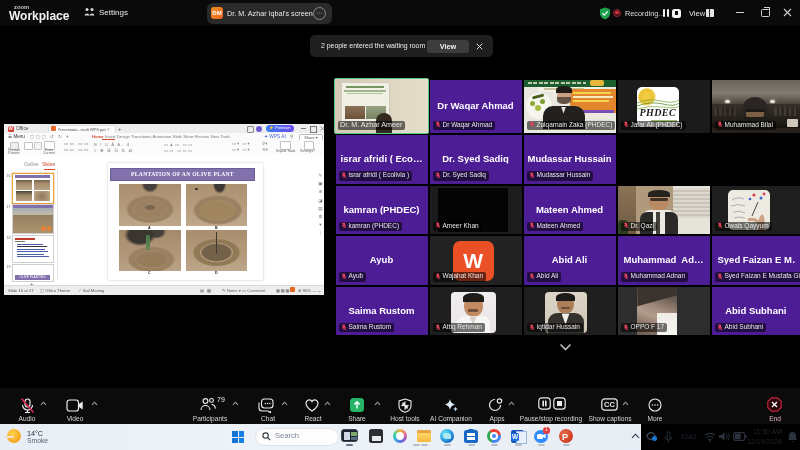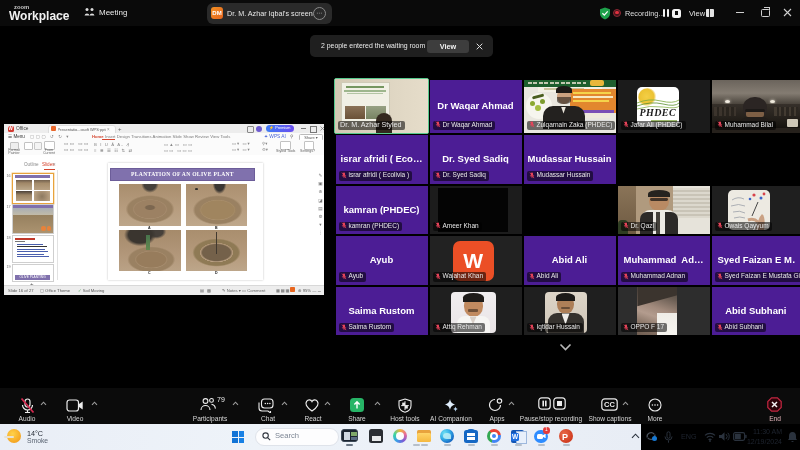--- a/index.html
+++ b/index.html
@@ -61,21 +61,21 @@
   <div class="abs" id="topbar">
     <div class="abs" style="left:14px;top:3.5px;color:#c9c9c9;font-size:5.8px;font-weight:bold;">zoom</div>
     <div class="abs" style="left:9px;top:9px;color:#f2f2f2;font-size:12px;font-weight:bold;">Workplace</div>
     <div class="abs" style="left:60px;top:9px;color:#bbb;font-size:7px;">⌄</div>
     <svg class="abs" style="left:84px;top:7px;" width="11" height="11" viewBox="0 0 11 11">
       <circle cx="3" cy="2.6" r="1.5" fill="#ddd"></circle>
         <circle cx="8" cy="2.6" r="1.5" fill="#ddd"></circle>
       <path d="M0.5 8.5 a2.6 2.6 0 0 1 5 0 z" fill="#ddd"></path>
         <path d="M5.5 8.5 a2.6 2.6 0 0 1 5 0 z" fill="#ddd"></path>
     </svg>
-    <div class="abs" style="left:99px;top:7.5px;color:#e8e8e8;font-size:8px;">Meeting</div>
+    <div class="abs" style="left:99px;top:7.5px;color:#e8e8e8;font-size:8px;">Settings</div>
 
     <div class="abs" style="left:207px;top:3px;width:125px;height:21px;background:#2a2a2a;border-radius:6px;"></div>
     <div class="abs" style="left:211px;top:7px;width:12px;height:12px;border-radius:3px;background:linear-gradient(135deg,#f59123,#e4641e);color:#fff;font-size:6px;font-weight:bold;text-align:center;line-height:12px;">DM</div>
     <div class="abs" style="left:227px;top:9px;color:#e9e9e9;font-size:7.2px;">Dr. M. Azhar Iqbal's screen</div>
     <div class="abs" style="left:313px;top:7px;width:11px;height:11px;border:1px solid #8a8a8a;border-radius:50%;color:#ccc;font-size:6px;line-height:10px;text-align:center;letter-spacing:0.5px;">⋯</div>
 
     <svg class="abs" style="left:599px;top:7px;" width="12" height="13" viewBox="0 0 12 13">
       <path d="M6 0.5 L11 2.2 V6.5 C11 9.6 8.9 11.6 6 12.5 C3.1 11.6 1 9.6 1 6.5 V2.2 Z" fill="#1ea14b"></path>
       <path d="M3.4 6.2 L5.3 8.1 L8.7 4.4" stroke="#fff" stroke-width="1.3" fill="none"></path>
     </svg>
@@ -230,21 +230,21 @@
     <div class="abs" style="left:0;top:0;width:100%;height:100%;background:linear-gradient(90deg,#d3c9b4 0%,#ded5c2 55%,#e6ddca 100%);"></div>
     <div class="abs" style="left:6px;top:2.5px;width:47px;height:38px;background:#f1f0e5;border:0.5px solid #cfcbb8;">
       <div class="abs" style="left:4px;top:3px;width:38px;height:2.2px;background:#56803f;opacity:0.8;"></div>
       <div class="abs" style="left:2px;top:7.5px;width:42px;height:1.6px;background:#7a9c68;opacity:0.7;"></div>
       <div class="abs" style="left:5px;top:10.5px;width:36px;height:1.4px;background:#8aa878;opacity:0.6;"></div>
       <div class="abs" style="left:2.5px;top:23px;width:20px;height:13px;background:linear-gradient(180deg,#8a7257,#6b5138);"></div>
       <div class="abs" style="left:24px;top:23px;width:20px;height:13px;background:linear-gradient(180deg,#97a184,#788463);"></div>
     </div>
     <div class="abs" style="left:41px;top:34px;width:16px;height:20px;border-radius:8px 8px 0 0;background:#33291f;"></div>
     <div class="nlabel" style="font-size:7.2px;max-width:70px;">
-        <span>Dr. M. Azhar Styled</span>
+        <span>Dr. M. Azhar Ameer</span>
       </div>
   </div>
 
   <div class="tile c2 r1">
       <div class="cname">Dr Waqar Ahmad</div>
     <div class="nlabel">
         <svg class="mi" width="6" height="7" viewBox="0 0 10 12">
           <path d="M5 1 a1.8 1.8 0 0 1 1.8 1.8 v2.4 a1.8 1.8 0 0 1 -3.6 0 v-2.4 A1.8 1.8 0 0 1 5 1 z" fill="#e8445a"></path>
           <path d="M2 5.2 a3 3 0 0 0 6 0 M5 8.2 v2.2" stroke="#e8445a" stroke-width="1.1" fill="none"></path>
           <path d="M1.5 1 L8.5 10.5" stroke="#e8445a" stroke-width="1.3"></path>
@@ -379,20 +379,31 @@
     <div class="abs" style="left:8.5px;top:2.4px;width:70px;height:44px;background:#040404;"></div>
     <div class="nlabel">
         <svg class="mi" width="6" height="7" viewBox="0 0 10 12">
           <path d="M5 1 a1.8 1.8 0 0 1 1.8 1.8 v2.4 a1.8 1.8 0 0 1 -3.6 0 v-2.4 A1.8 1.8 0 0 1 5 1 z" fill="#e8445a"></path>
           <path d="M2 5.2 a3 3 0 0 0 6 0 M5 8.2 v2.2" stroke="#e8445a" stroke-width="1.1" fill="none"></path>
           <path d="M1.5 1 L8.5 10.5" stroke="#e8445a" stroke-width="1.3"></path>
         </svg>
         <span>Ameer Khan</span>
       </div>
     </div>
+  <div class="tile c3 r3">
+      <div class="cname">Mateen Ahmed</div>
+    <div class="nlabel">
+        <svg class="mi" width="6" height="7" viewBox="0 0 10 12">
+          <path d="M5 1 a1.8 1.8 0 0 1 1.8 1.8 v2.4 a1.8 1.8 0 0 1 -3.6 0 v-2.4 A1.8 1.8 0 0 1 5 1 z" fill="#e8445a"></path>
+          <path d="M2 5.2 a3 3 0 0 0 6 0 M5 8.2 v2.2" stroke="#e8445a" stroke-width="1.1" fill="none"></path>
+          <path d="M1.5 1 L8.5 10.5" stroke="#e8445a" stroke-width="1.3"></path>
+        </svg>
+        <span>Mateen Ahmed</span>
+      </div>
+    </div>
 
   <div class="tile c4 r3" style="background:#b5a084;">
     <div class="abs" style="left:0;top:0;width:60%;height:100%;background:linear-gradient(180deg,#ab9478 0%,#b7a habit 0%);background:#b09a7e;"></div>
     <div class="abs" style="left:0;top:0;width:18px;height:100%;background:linear-gradient(180deg,#8a7458,#6e5a42);"></div>
     <div class="abs" style="left:55px;top:0;width:37px;height:100%;background:#e6e3da;"></div>
     <div class="abs" style="left:55px;top:2px;width:37px;height:30px;background:repeating-linear-gradient(180deg,#dcd8cd 0 2.5px,#c9c4b7 2.5px 4px);"></div>
     <div class="abs" style="left:0;top:34px;width:10px;height:15px;background:#2e3d22;border-radius:4px 4px 0 0;"></div>
     <div class="abs" style="left:31px;top:6px;width:20px;height:19px;border-radius:46% 46% 50% 50%;background:#b98a63;"></div>
     <div class="abs" style="left:30px;top:4px;width:22px;height:7px;border-radius:50% 50% 0 0;background:#26231f;"></div>
     <div class="abs" style="left:32px;top:12.5px;width:18px;height:2.8px;background:rgba(25,22,20,0.75);border-radius:1.4px;"></div>

